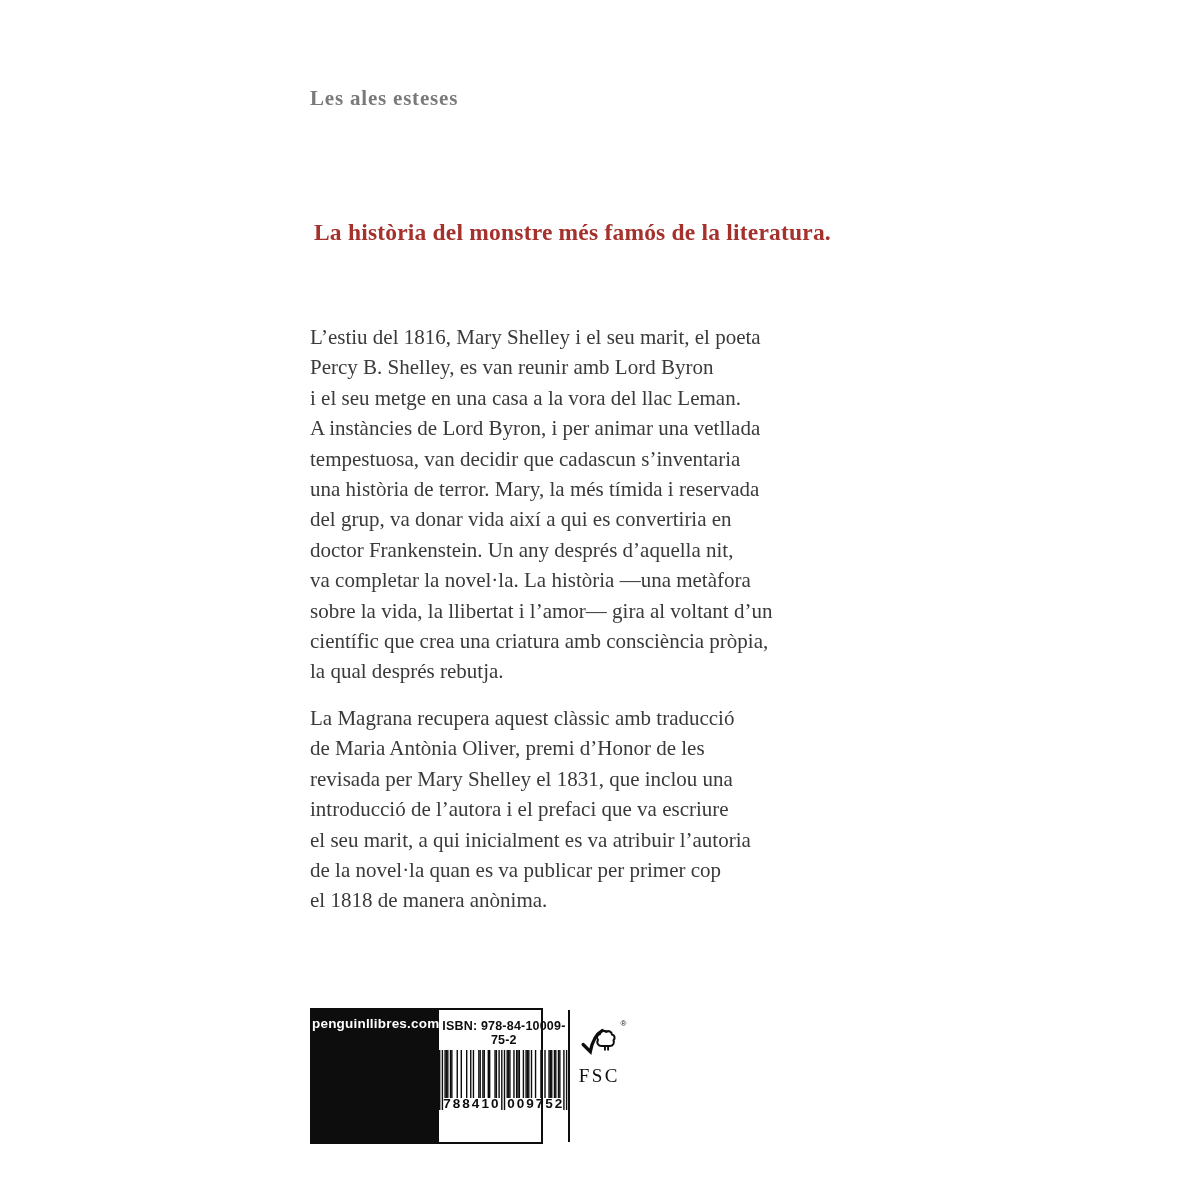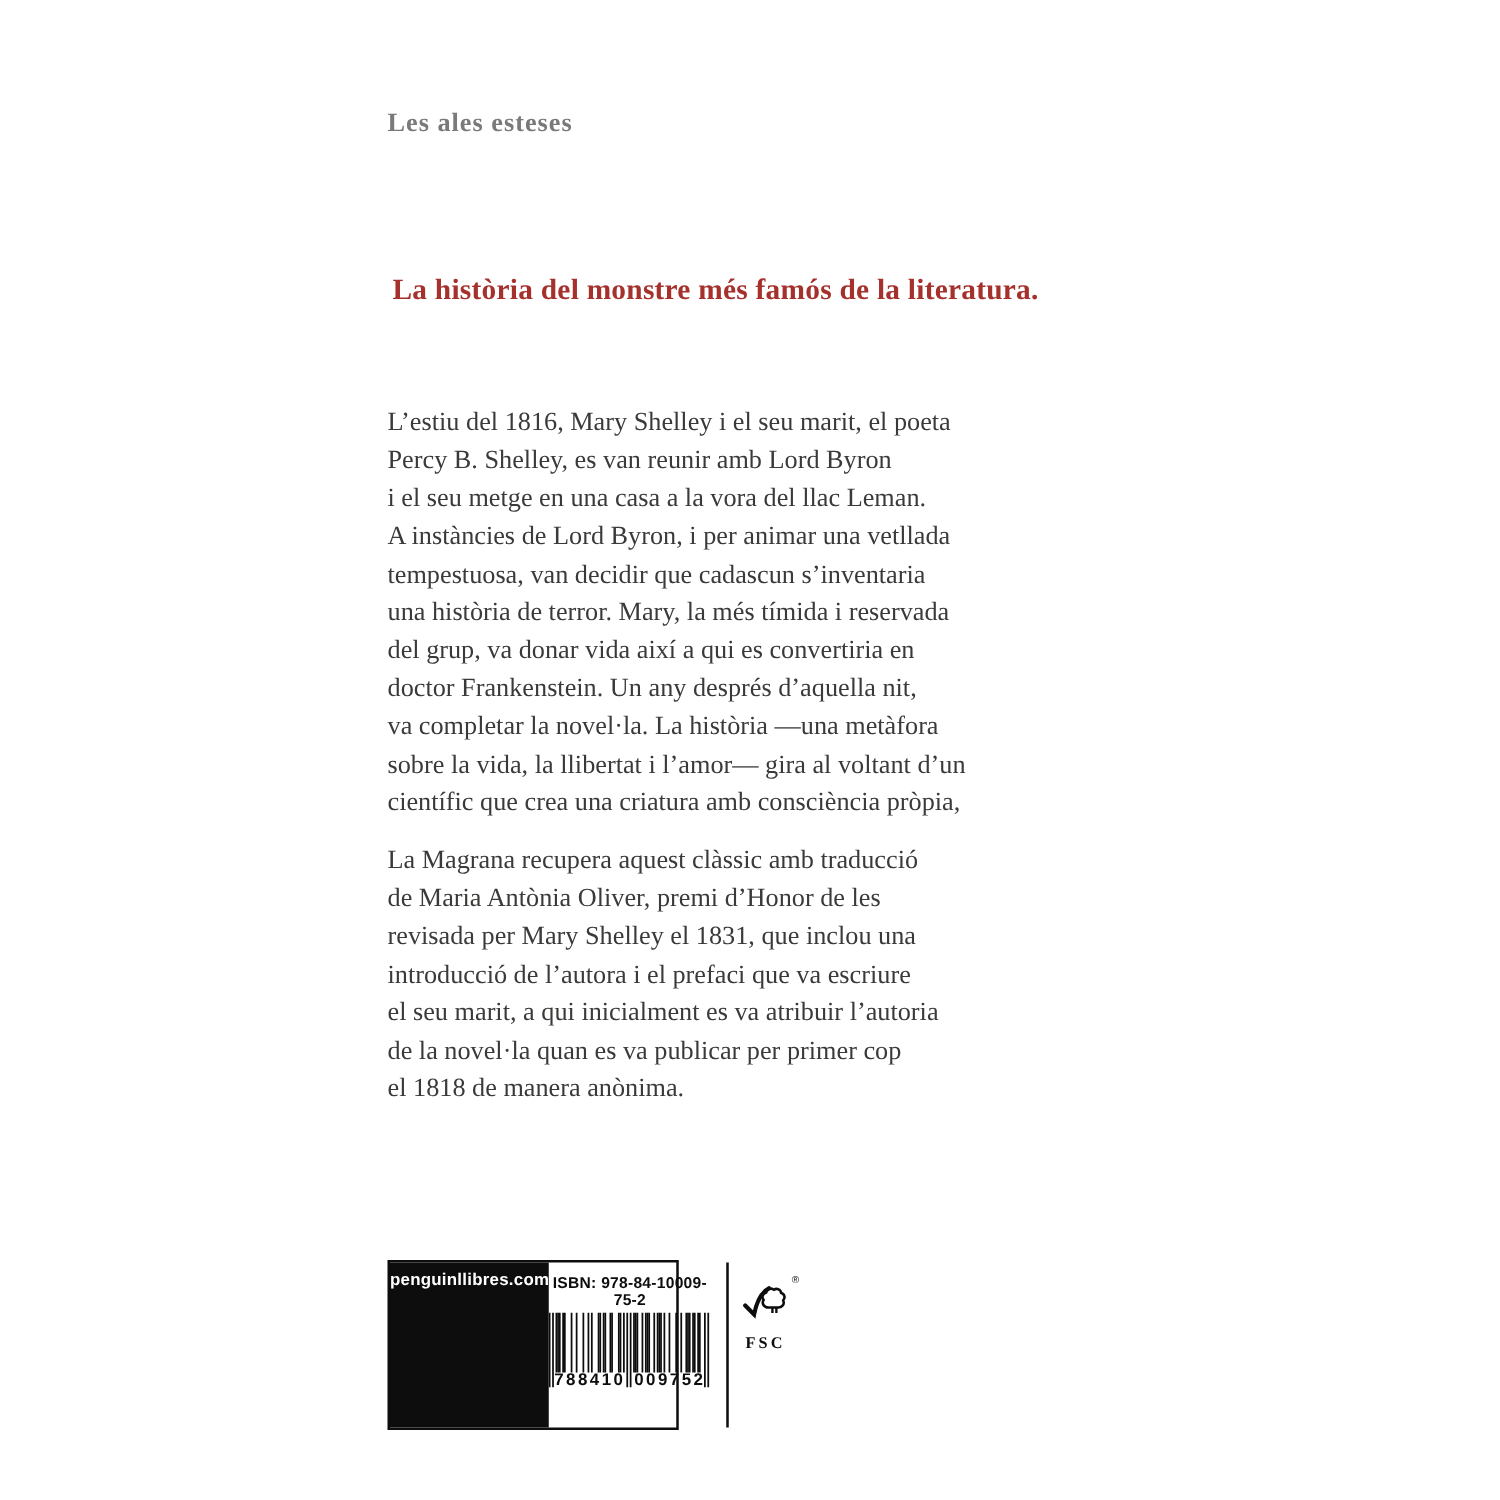--- a/index.html
+++ b/index.html
@@ -15,39 +15,39 @@
   .synopsis .line{white-space:nowrap;line-height:30.4px;}
   .para + .para{margin-top:16px;}
 
   
   .barcode-box{position:absolute;left:310px;top:1008px;width:233px;height:136px;
         border:2px solid #0d0d0d;box-sizing:border-box;background:#fff;
         display:flex;flex-direction:row;}
   .bb-header{flex:0 0 27px;background:#0d0d0d;color:#ffffff;text-align:center;
         line-height:27px;font-family:"Liberation Sans",sans-serif;font-weight:bold;
         font-size:13.5px;letter-spacing:0.2px;}
-  .bb-body{flex:1;display:flex;gap:13px;}
+  .bb-body{flex:1;display:flex;}
   .bb-left{flex:1;position:relative;}
   .isbn{margin-top:9px;text-align:center;font-family:"Liberation Sans",sans-serif;
         font-weight:bold;font-size:12.5px;color:#0d0d0d;letter-spacing:0.2px;}
   .barcode{position:relative;width:129px;height:64px;margin:3px auto 0;}
   .barcode svg{display:block;}
   .bd{position:absolute;top:47px;font-family:"Liberation Sans",sans-serif;font-weight:bold;
         font-size:13.5px;color:#0d0d0d;letter-spacing:2px;text-align:center;
         white-space:nowrap;line-height:1;}
   .bd-first{left:-15px;width:12px;letter-spacing:0;text-align:right;}
   .bd-left{left:3px;width:59px;}
   .bd-right{left:66px;width:59px;text-align:right;}
   .bb-right{flex:0 0 58px;border-left:2px solid #0d0d0d;display:flex;
         flex-direction:column;align-items:center;}
   .fsc-wrap{position:relative;margin-top:13px;}
   .fsc-r{position:absolute;top:-4px;right:-8px;font-size:8px;
         font-family:"Liberation Sans",sans-serif;color:#0d0d0d;}
-  .fsc-label{margin-top:3px;font-family:"Liberation Serif",serif;font-weight:bold;
-        font-size:13px;letter-spacing:2.5px;color:#0d0d0d;}
+  .fsc-label{margin-top:3px;font-family:"Liberation Serif",serif;font-weight:normal;
+        font-size:19px;letter-spacing:2.5px;color:#0d0d0d;}
 </style>
 </head>
 <body>
 
 <div class="page">
 
   <div class="collection">Les ales esteses</div>
 
   <h1 class="headline">La història del monstre més famós de la literatura.</h1>
 
@@ -57,20 +57,21 @@
         <div class="line">Percy B. Shelley, es van reunir amb Lord Byron</div>
         <div class="line">i el seu metge en una casa a la vora del llac Leman.</div>
         <div class="line">A instàncies de Lord Byron, i per animar una vetllada</div>
         <div class="line">tempestuosa, van decidir que cadascun s’inventaria</div>
         <div class="line">una història de terror. Mary, la més tímida i reservada</div>
         <div class="line">del grup, va donar vida així a qui es convertiria en</div>
         <div class="line">doctor Frankenstein. Un any després d’aquella nit,</div>
         <div class="line">va completar la novel·la. La història —una metàfora</div>
         <div class="line">sobre la vida, la llibertat i l’amor— gira al voltant d’un</div>
         <div class="line">científic que crea una criatura amb consciència pròpia,</div>
+        <div class="line">la qual després rebutja.</div>
       </div>
     <div class="para">
         <div class="line">La Magrana recupera aquest clàssic amb traducció</div>
         <div class="line">de Maria Antònia Oliver, premi d’Honor de les</div>
         <div class="line">revisada per Mary Shelley el 1831, que inclou una</div>
         <div class="line">introducció de l’autora i el prefaci que va escriure</div>
         <div class="line">el seu marit, a qui inicialment es va atribuir l’autoria</div>
         <div class="line">de la novel·la quan es va publicar per primer cop</div>
         <div class="line">el 1818 de manera anònima.</div>
       </div>

